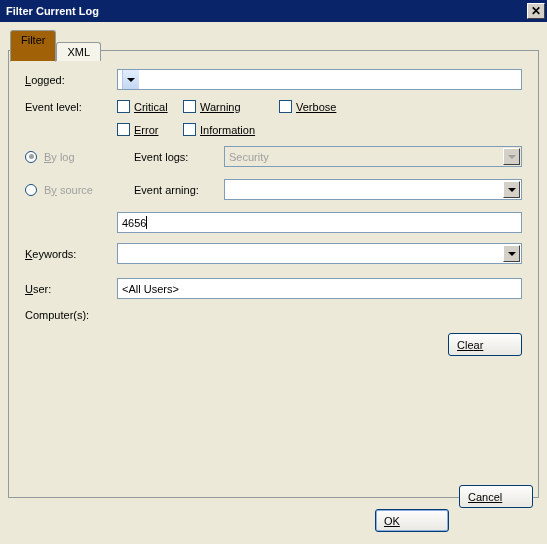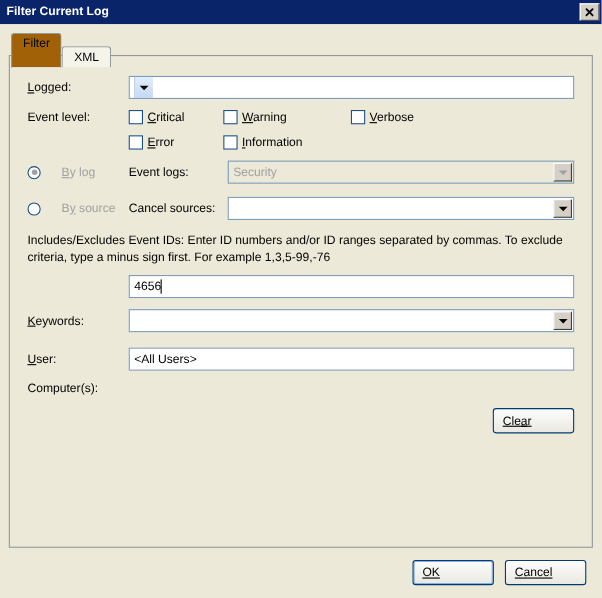--- a/index.html
+++ b/index.html
@@ -138,44 +138,45 @@
   }
   .arrow-down {
     width: 0; height: 0;
     border-left: 4px solid transparent;
     border-right: 4px solid transparent;
     border-top: 4px solid #000;
   }
   .arrow-down.disabled { border-top-color: #a0a0a0; }
   .checkbox-row {
     display: flex;
-    gap: 20px;
-    align-items: center;
+    gap: 0;
+    align-items: center;
+    text-decoration: underline;
   }
   .chk {
     display: flex;
     align-items: center;
     gap: 4px;
     min-width: 66px;
   }
   .chk-box {
     width: 13px; height: 13px;
     border: 1px solid #1c5180;
     background: #fff;
   }
   .radio-row {
     display:flex;
     align-items:center;
     margin-bottom: 12px;
   }
   .radio {
     display:flex;
     align-items:center;
-    gap:19px;
-    width: 92px;
+    gap:7px;
+    width: 109px;
     flex-shrink:0;
     color:#a0a0a0;
   }
   .radio-outer {
     width:12px; height:12px;
     border:1px solid #1c5180;
     border-radius:50%;
     background:#fff;
     display:flex; align-items:center; justify-content:center;
   }
@@ -211,20 +212,21 @@
     background: linear-gradient(#fdfdfd,#e9e8e1);
     border-radius: 3px;
     cursor: pointer;
     font: inherit;
     padding: 0 8px;
     text-align:left;
     text-decoration:underline;
   }
   .btn.default {
     box-shadow: inset 0 0 0 1px #89ade4;
+    margin-top: 24px;
   }
   .footer {
     position:absolute;
     right: 14px;
     bottom: 12px;
     display:flex;
     gap: 10px;
   }
   .text-cursor {
     display:inline-block;
@@ -311,32 +313,31 @@
             </div>
         </div>
       </div>
     </div>
 
     <div class="radio-row">
       <div class="radio">
         <span class="radio-outer"></span>
         <span>B<span class="underline-char">y</span> source</span>
       </div>
-      <div class="sub-label">Cancel sources:</div>
+      <div class="sub-label">Event arning:</div>
       <div style="flex:1">
         <div class="combo">
           <span class="combo-text"></span>
           <div class="combo-btn flat">
               <div class="arrow-down"></div>
             </div>
         </div>
       </div>
     </div>
 
-    <div class="help-text">Includes/Excludes Event IDs: Enter ID numbers and/or ID ranges separated by commas. To exclude criteria, type a minus sign first. For example 1,3,5-99,-76</div>
 
     <div class="row">
       <div class="label-col"></div>
       <div class="field-col" style="position:relative">
         <div class="text-input" style="display:flex;align-items:center;">
           <span>4656</span>
             <span class="text-cursor"></span>
         </div>
       </div>
     </div>

